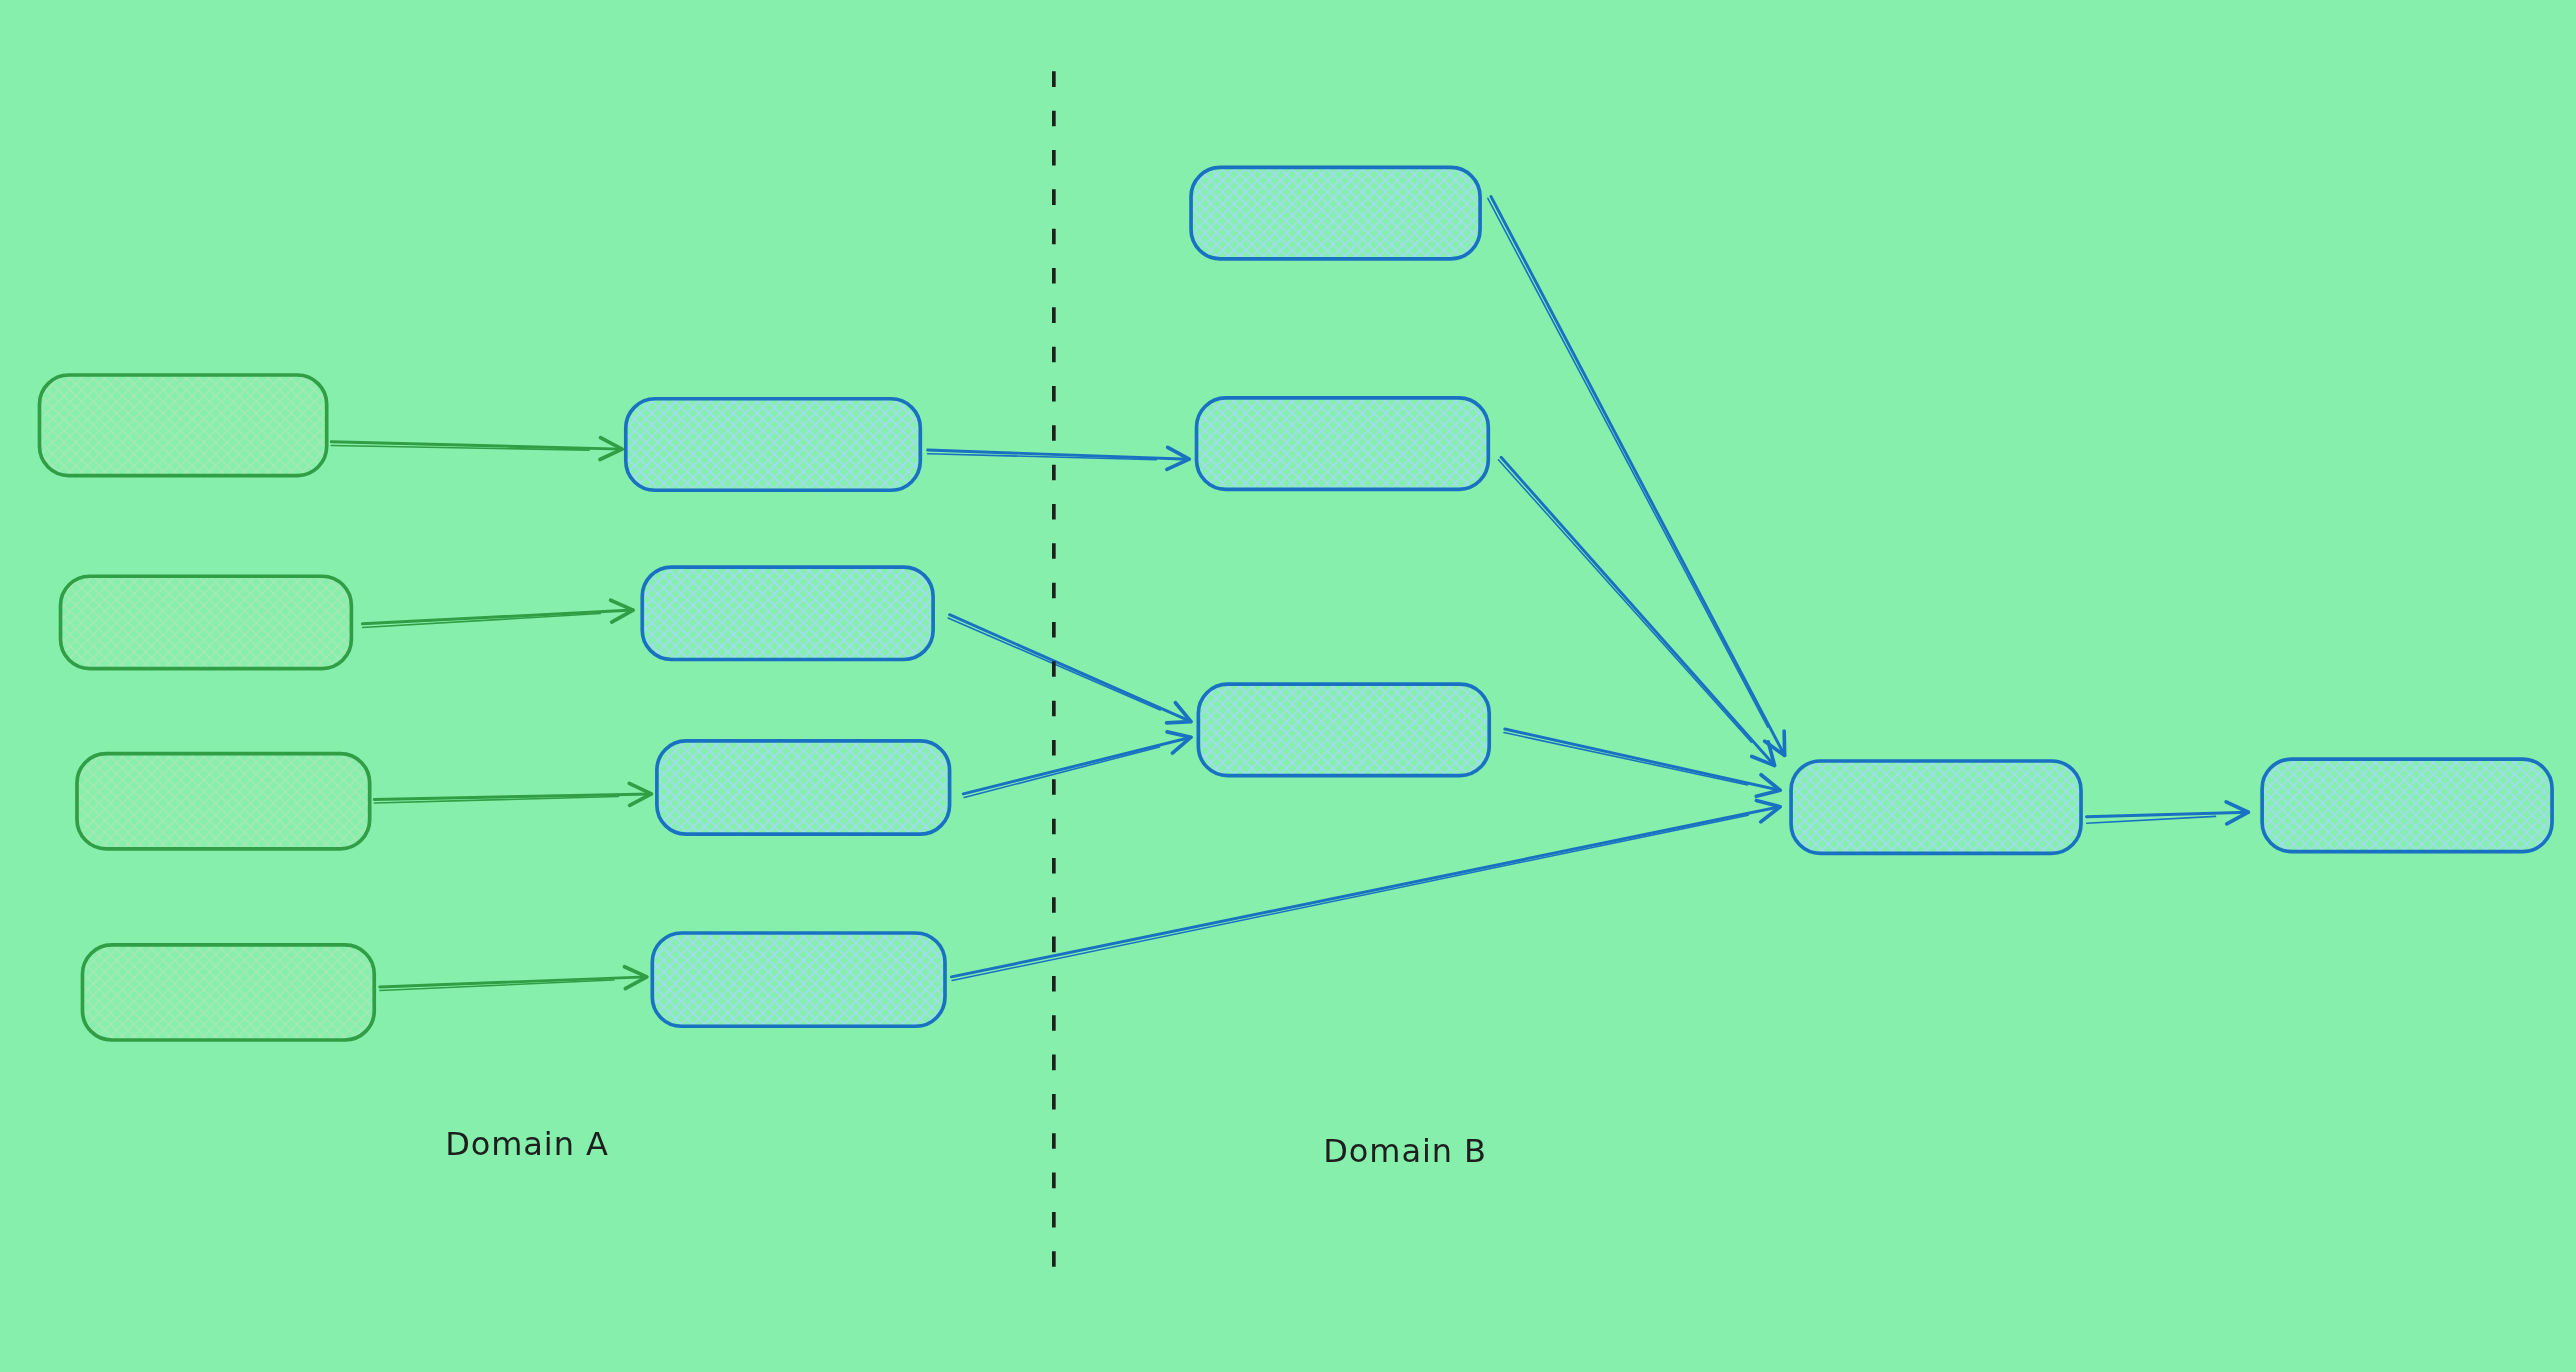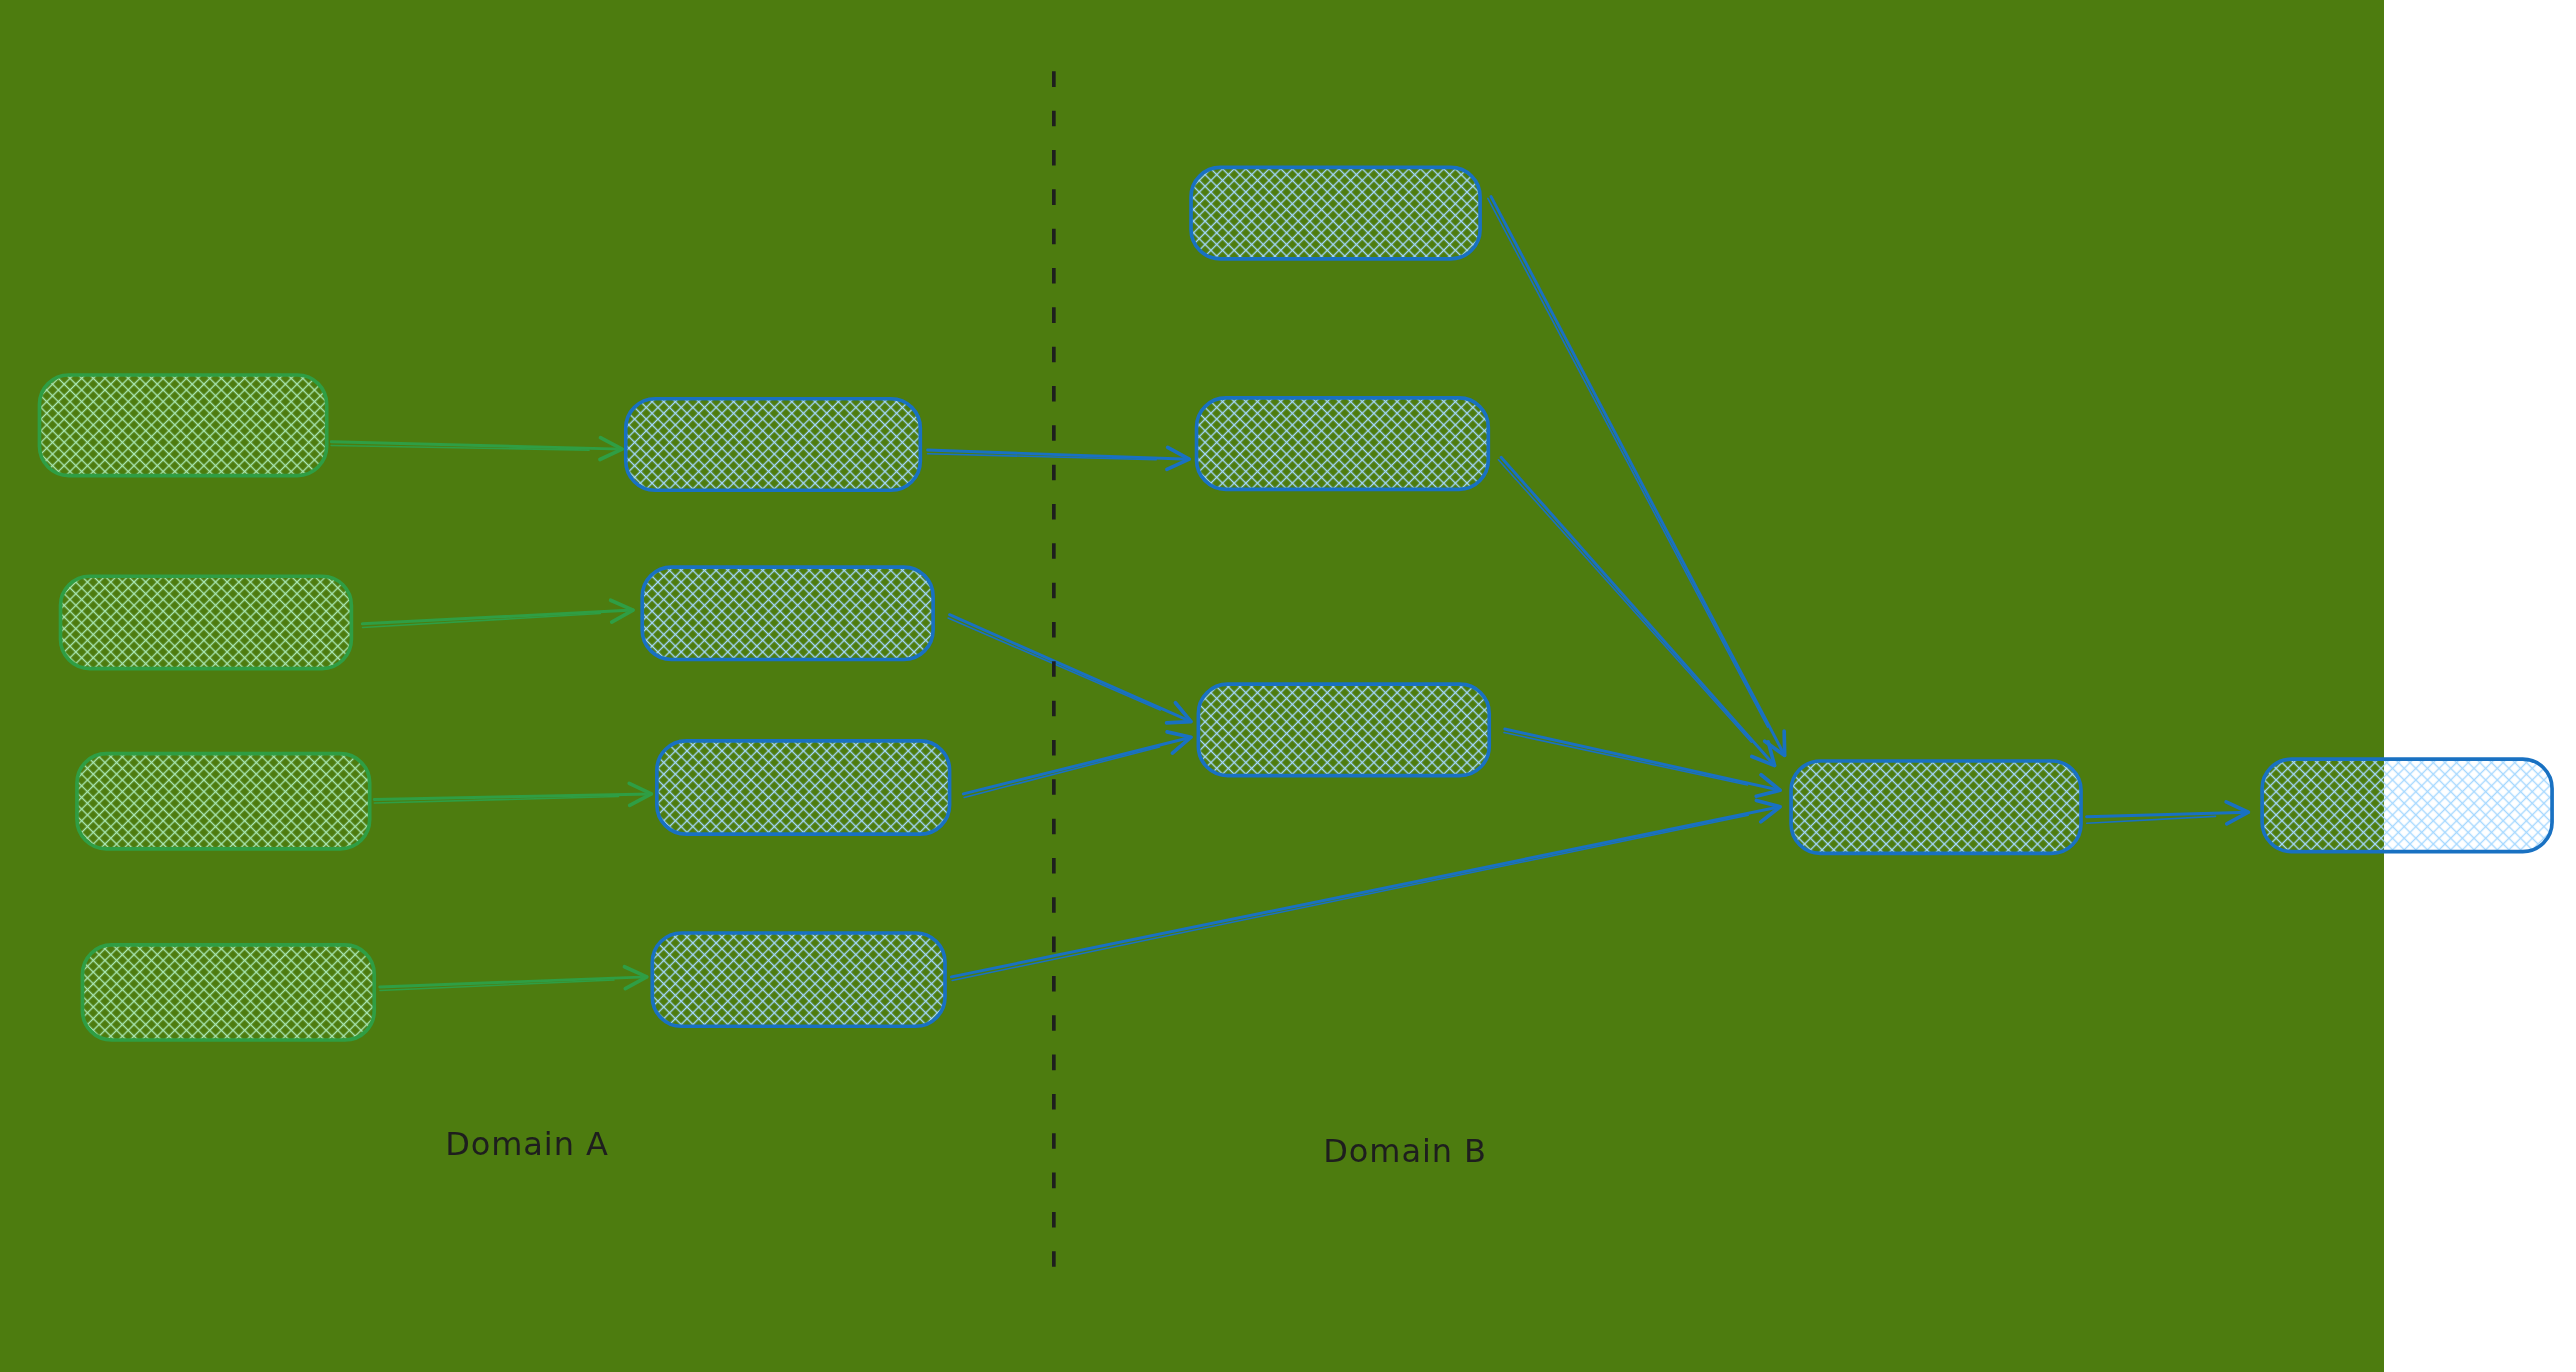--- a/index.html
+++ b/index.html
@@ -1,17 +1,17 @@
 <!DOCTYPE html>
 <html style="font-size:14.6px"><head>
 <meta charset="utf-8">
 <style>
   html,body{margin:0;padding:0;background:#ffffff;}
   body{width:2576px;height:1372px;overflow:hidden;font-family:"DejaVu Sans",sans-serif;}
-  .stage{position:relative;width:2384px;height:1372px;background:#4d7c0f;}
+  .stage{position:relative;width:2576px;height:1372px;background:#86efac;}
   svg{display:block;}
   .domain-label{
     font-family:"DejaVu Sans","Liberation Sans",sans-serif;
     font-size:35px;
     letter-spacing:1px;
     fill:#1e1e1e;
   }
 </style>
 </head>
 <body>

